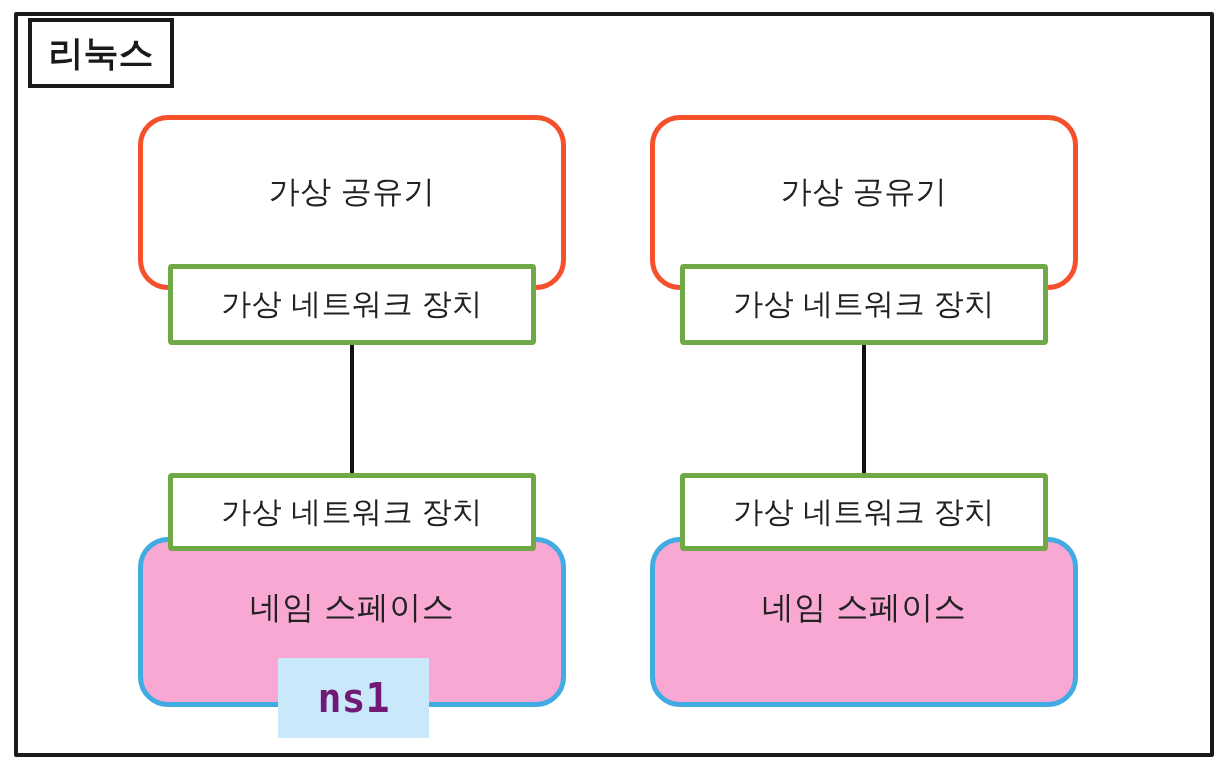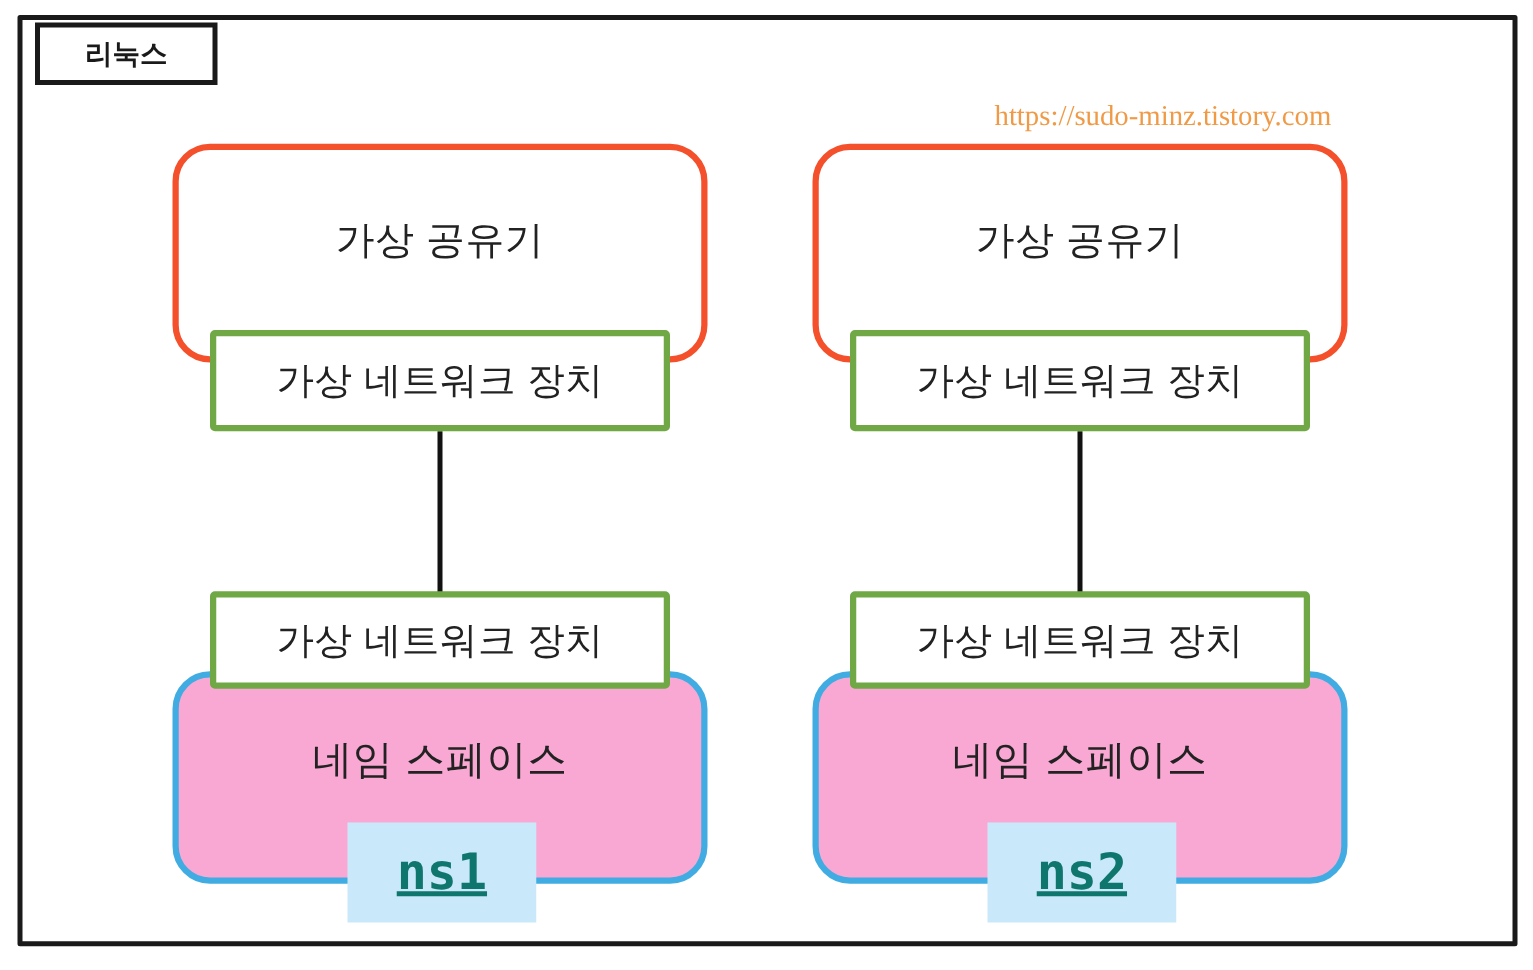--- a/index.html
+++ b/index.html
@@ -26,28 +26,28 @@
     border: 4px solid #1a1a1a;
     border-radius: 2px;
     box-sizing: border-box;
     background: #ffffff;
   }
   .linux-label {
     position: absolute;
     left: 28px;
     top: 18px;
     width: 146px;
-    height: 50px;
+    height: 70px;
     border: 4px solid #1a1a1a;
     box-sizing: border-box;
     background: #ffffff;
     display: flex;
     align-items: center;
     justify-content: center;
-    font-size: 22px;
+    font-size: 35px;
     font-weight: 600;
     color: #1a1a1a;
     z-index: 6;
   }
 
   .watermark {
     position: absolute;
     left: 760px;
     top: 80px;
     width: 305px;
@@ -134,23 +134,22 @@
     top: 543px;
     width: 151px;
     height: 80px;
     background: #C9E9FA;
     display: flex;
     align-items: center;
     justify-content: center;
     font-family: "DejaVu Sans Mono", monospace;
     font-weight: bold;
     font-size: 40px;
-    color: #0f766e;
+    color: #701a75;
     z-index: 3;
-    text-decoration: underline;
   }
 
   .box-label {
     color: #222222;
     letter-spacing: 0.5px;
     white-space: nowrap;
   }
   .router-box .box-label    { font-size: 31px; }
   .veth-box .box-label      { font-size: 30px; }
   .namespace-box .box-label { font-size: 32px; }
@@ -159,21 +158,20 @@
 <body>
 
 <div class="stage">
 
   <div class="outer-border"></div>
 
   <div class="linux-label">
     <span>리눅스</span>
   </div>
 
-  <div class="watermark">https://sudo-minz.tistory.com</div>
 
   <div class="column col-left">
     <div class="veth-line"></div>
     <div class="router-box">
       <span class="box-label">가상 공유기</span>
     </div>
     <div class="veth-box veth-host">
       <span class="box-label">가상 네트워크 장치</span>
     </div>
     <div class="veth-box veth-ns">
@@ -192,16 +190,15 @@
     </div>
     <div class="veth-box veth-host">
       <span class="box-label">가상 네트워크 장치</span>
     </div>
     <div class="veth-box veth-ns">
       <span class="box-label">가상 네트워크 장치</span>
     </div>
     <div class="namespace-box">
       <span class="box-label">네임 스페이스</span>
     </div>
-    <div class="ns-tag">ns2</div>
   </div>
 
 </div>
 
 </body></html>

